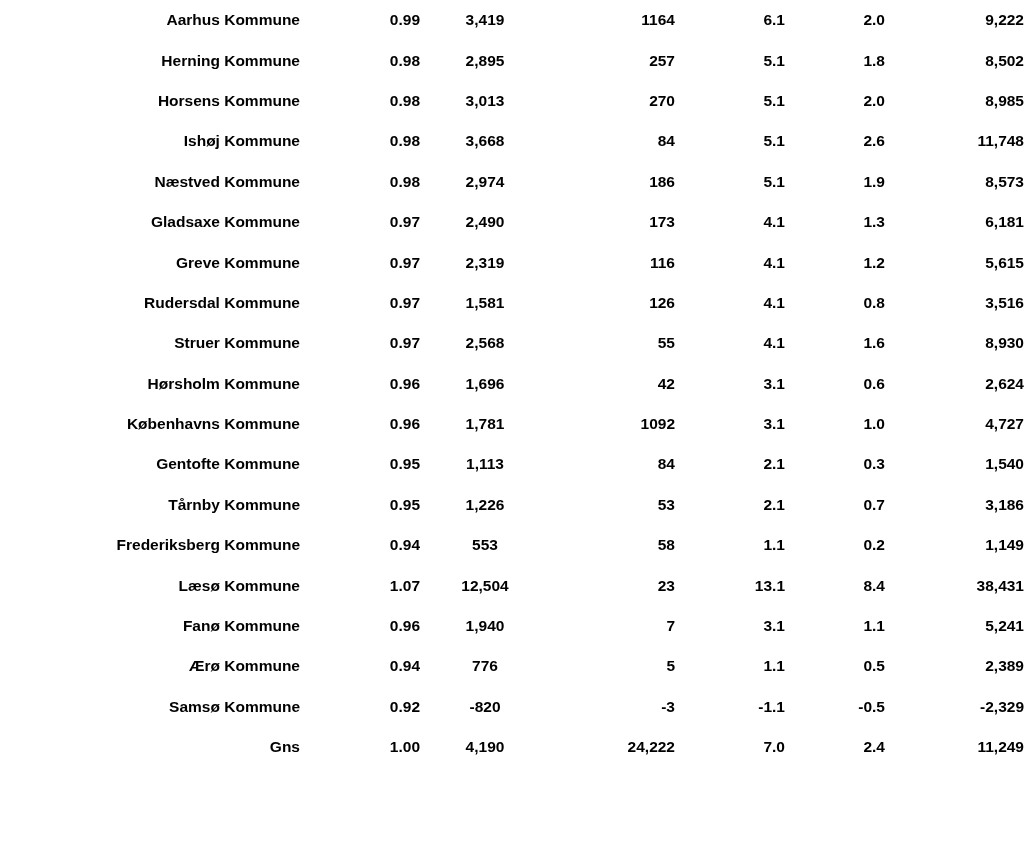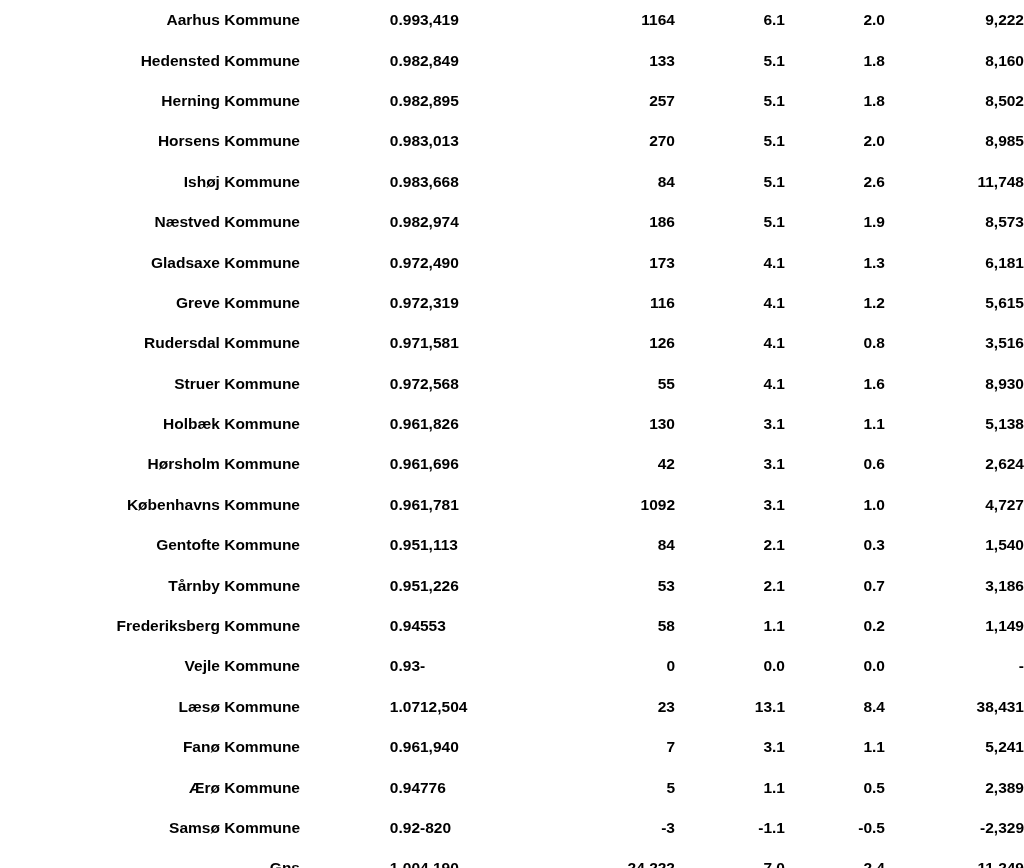--- a/index.html
+++ b/index.html
@@ -41,21 +41,21 @@
     padding-left: 8px;
   }
   td.c-1 {
     width: 120px;
     text-align: right;
     padding-right: 30px;
     margin-top: 38px;
   }
   td.c-2 {
     width: 130px;
-    text-align: left;
+    text-align: center;
     padding-right: 14px;
   }
   td.c-3 {
     width: 125px;
     text-align: right;
     padding-right: 25px;
   }
   td.c-4 {
     width: 110px;
     text-align: right;
@@ -81,29 +81,20 @@
         <tr>
           <td class="c-name">Aarhus Kommune</td>
           <td class="c-1">0.99</td>
           <td class="c-2">3,419</td>
           <td class="c-3">1164</td>
           <td class="c-4">6.1</td>
           <td class="c-5">2.0</td>
           <td class="c-6">9,222</td>
         </tr>
         <tr>
-          <td class="c-name">Hedensted Kommune</td>
-          <td class="c-1">0.98</td>
-          <td class="c-2">2,849</td>
-          <td class="c-3">133</td>
-          <td class="c-4">5.1</td>
-          <td class="c-5">1.8</td>
-          <td class="c-6">8,160</td>
-        </tr>
-        <tr>
           <td class="c-name">Herning Kommune</td>
           <td class="c-1">0.98</td>
           <td class="c-2">2,895</td>
           <td class="c-3">257</td>
           <td class="c-4">5.1</td>
           <td class="c-5">1.8</td>
           <td class="c-6">8,502</td>
         </tr>
         <tr>
           <td class="c-name">Horsens Kommune</td>
@@ -160,29 +151,20 @@
           <td class="c-6">3,516</td>
         </tr>
         <tr>
           <td class="c-name">Struer Kommune</td>
           <td class="c-1">0.97</td>
           <td class="c-2">2,568</td>
           <td class="c-3">55</td>
           <td class="c-4">4.1</td>
           <td class="c-5">1.6</td>
           <td class="c-6">8,930</td>
-        </tr>
-        <tr>
-          <td class="c-name">Holbæk Kommune</td>
-          <td class="c-1">0.96</td>
-          <td class="c-2">1,826</td>
-          <td class="c-3">130</td>
-          <td class="c-4">3.1</td>
-          <td class="c-5">1.1</td>
-          <td class="c-6">5,138</td>
         </tr>
         <tr>
           <td class="c-name">Hørsholm Kommune</td>
           <td class="c-1">0.96</td>
           <td class="c-2">1,696</td>
           <td class="c-3">42</td>
           <td class="c-4">3.1</td>
           <td class="c-5">0.6</td>
           <td class="c-6">2,624</td>
         </tr>
@@ -216,29 +198,20 @@
         <tr>
           <td class="c-name">Frederiksberg Kommune</td>
           <td class="c-1">0.94</td>
           <td class="c-2">553</td>
           <td class="c-3">58</td>
           <td class="c-4">1.1</td>
           <td class="c-5">0.2</td>
           <td class="c-6">1,149</td>
         </tr>
         <tr>
-          <td class="c-name">Vejle Kommune</td>
-          <td class="c-1">0.93</td>
-          <td class="c-2">-</td>
-          <td class="c-3">0</td>
-          <td class="c-4">0.0</td>
-          <td class="c-5">0.0</td>
-          <td class="c-6">-</td>
-        </tr>
-        <tr>
           <td class="c-name">Læsø Kommune</td>
           <td class="c-1">1.07</td>
           <td class="c-2">12,504</td>
           <td class="c-3">23</td>
           <td class="c-4">13.1</td>
           <td class="c-5">8.4</td>
           <td class="c-6">38,431</td>
         </tr>
         <tr>
           <td class="c-name">Fanø Kommune</td>

